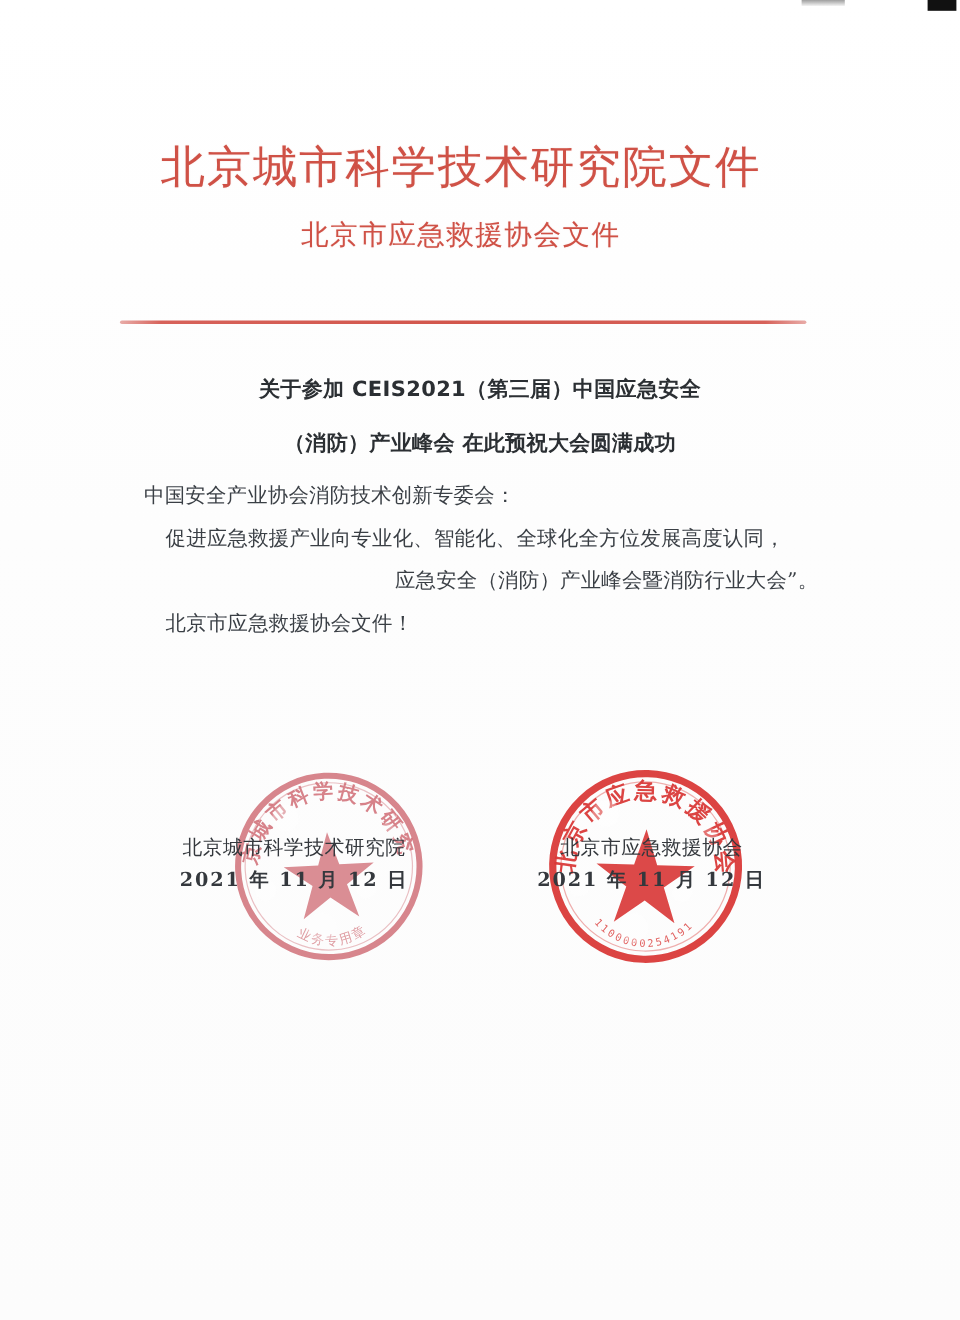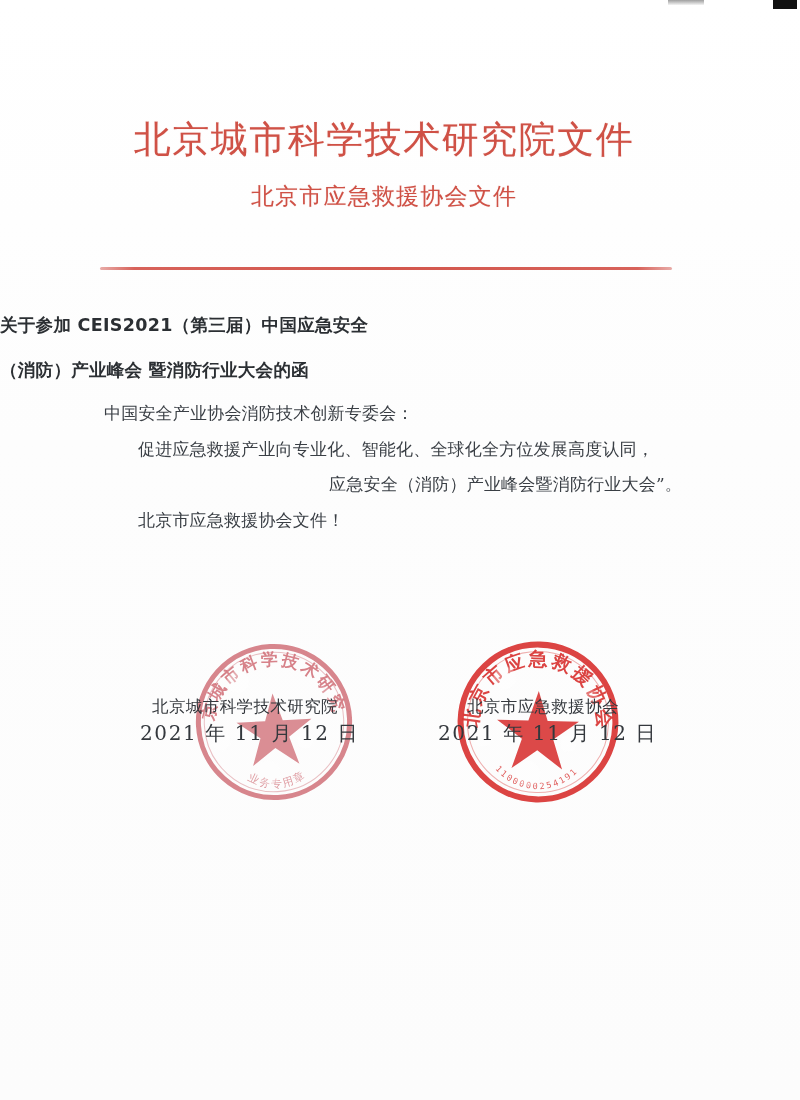--- a/index.html
+++ b/index.html
@@ -89,20 +89,21 @@
        rgba(214,104,97,.55) 100%);
     border-radius: 2px;
   }
 
   
   .doc-title {
     position: absolute;
     top: 303px;
     left: 0;
     width: 800px;
+    text-align: center;
     color: #2b2f33;
   }
   .doc-title-line {
     font-family: "DejaVu Sans", "Liberation Sans", sans-serif;
     font-weight: bold;
     font-size: 17.5px;
     line-height: 45px;
     letter-spacing: .3px;
     white-space: nowrap;
   }
@@ -114,20 +115,21 @@
     left: 104px;
     width: 578px;
     color: #3a3f45;
     font-family: "DejaVu Serif", "Liberation Serif", serif;
     font-size: 17px;
     line-height: 35.5px;
     letter-spacing: .2px;
   }
   .addressee {
     white-space: nowrap;
+    margin-left: 16px;
   }
   .para {
     margin: 0;
     text-align: justify;
     text-justify: inter-character;
   }
   .para.indent {
     text-indent: 2em;
   }
   .para-line {
@@ -154,24 +156,25 @@
   }
   .sign-col.left  { left: 140px; width: 210px; }
   .sign-col.right { left: 438px; width: 210px; }
   .sign-org {
     font-size: 16.5px;
     line-height: 26px;
     white-space: nowrap;
     letter-spacing: .4px;
   }
   .sign-date {
-    font-size: 20px;
+    font-size: 16px;
     line-height: 26px;
     white-space: nowrap;
     letter-spacing: 1.6px;
+    font-weight: bold;
   }
 
   
   .stamp {
     position: absolute;
     border-radius: 50%;
     pointer-events: none;
   }
   .stamp-left {
     left: 190px;
@@ -216,21 +219,21 @@
 
   <div class="masthead">
     <div class="masthead-line">北京城市科学技术研究院文件</div>
     <div class="masthead-line second">北京市应急救援协会文件</div>
   </div>
 
   <div class="red-rule"></div>
 
   <div class="doc-title">
     <div class="doc-title-line">关于参加 CEIS2021（第三届）中国应急安全</div>
-    <div class="doc-title-line">（消防）产业峰会  暨消防行业大会的函</div>
+    <div class="doc-title-line">（消防）产业峰会  在此预祝大会圆满成功</div>
   </div>
 
   <div class="body-block">
     <div class="addressee">中国安全产业协会消防技术创新专委会：</div>
 
     <div class="para indent">
       <span class="para-line">促进应急救援产业向专业化、智能化、全球化全方位发展高度认同，</span>
       <span class="para-line last">应急安全（消防）产业峰会暨消防行业大会”。</span>
     </div>
 

